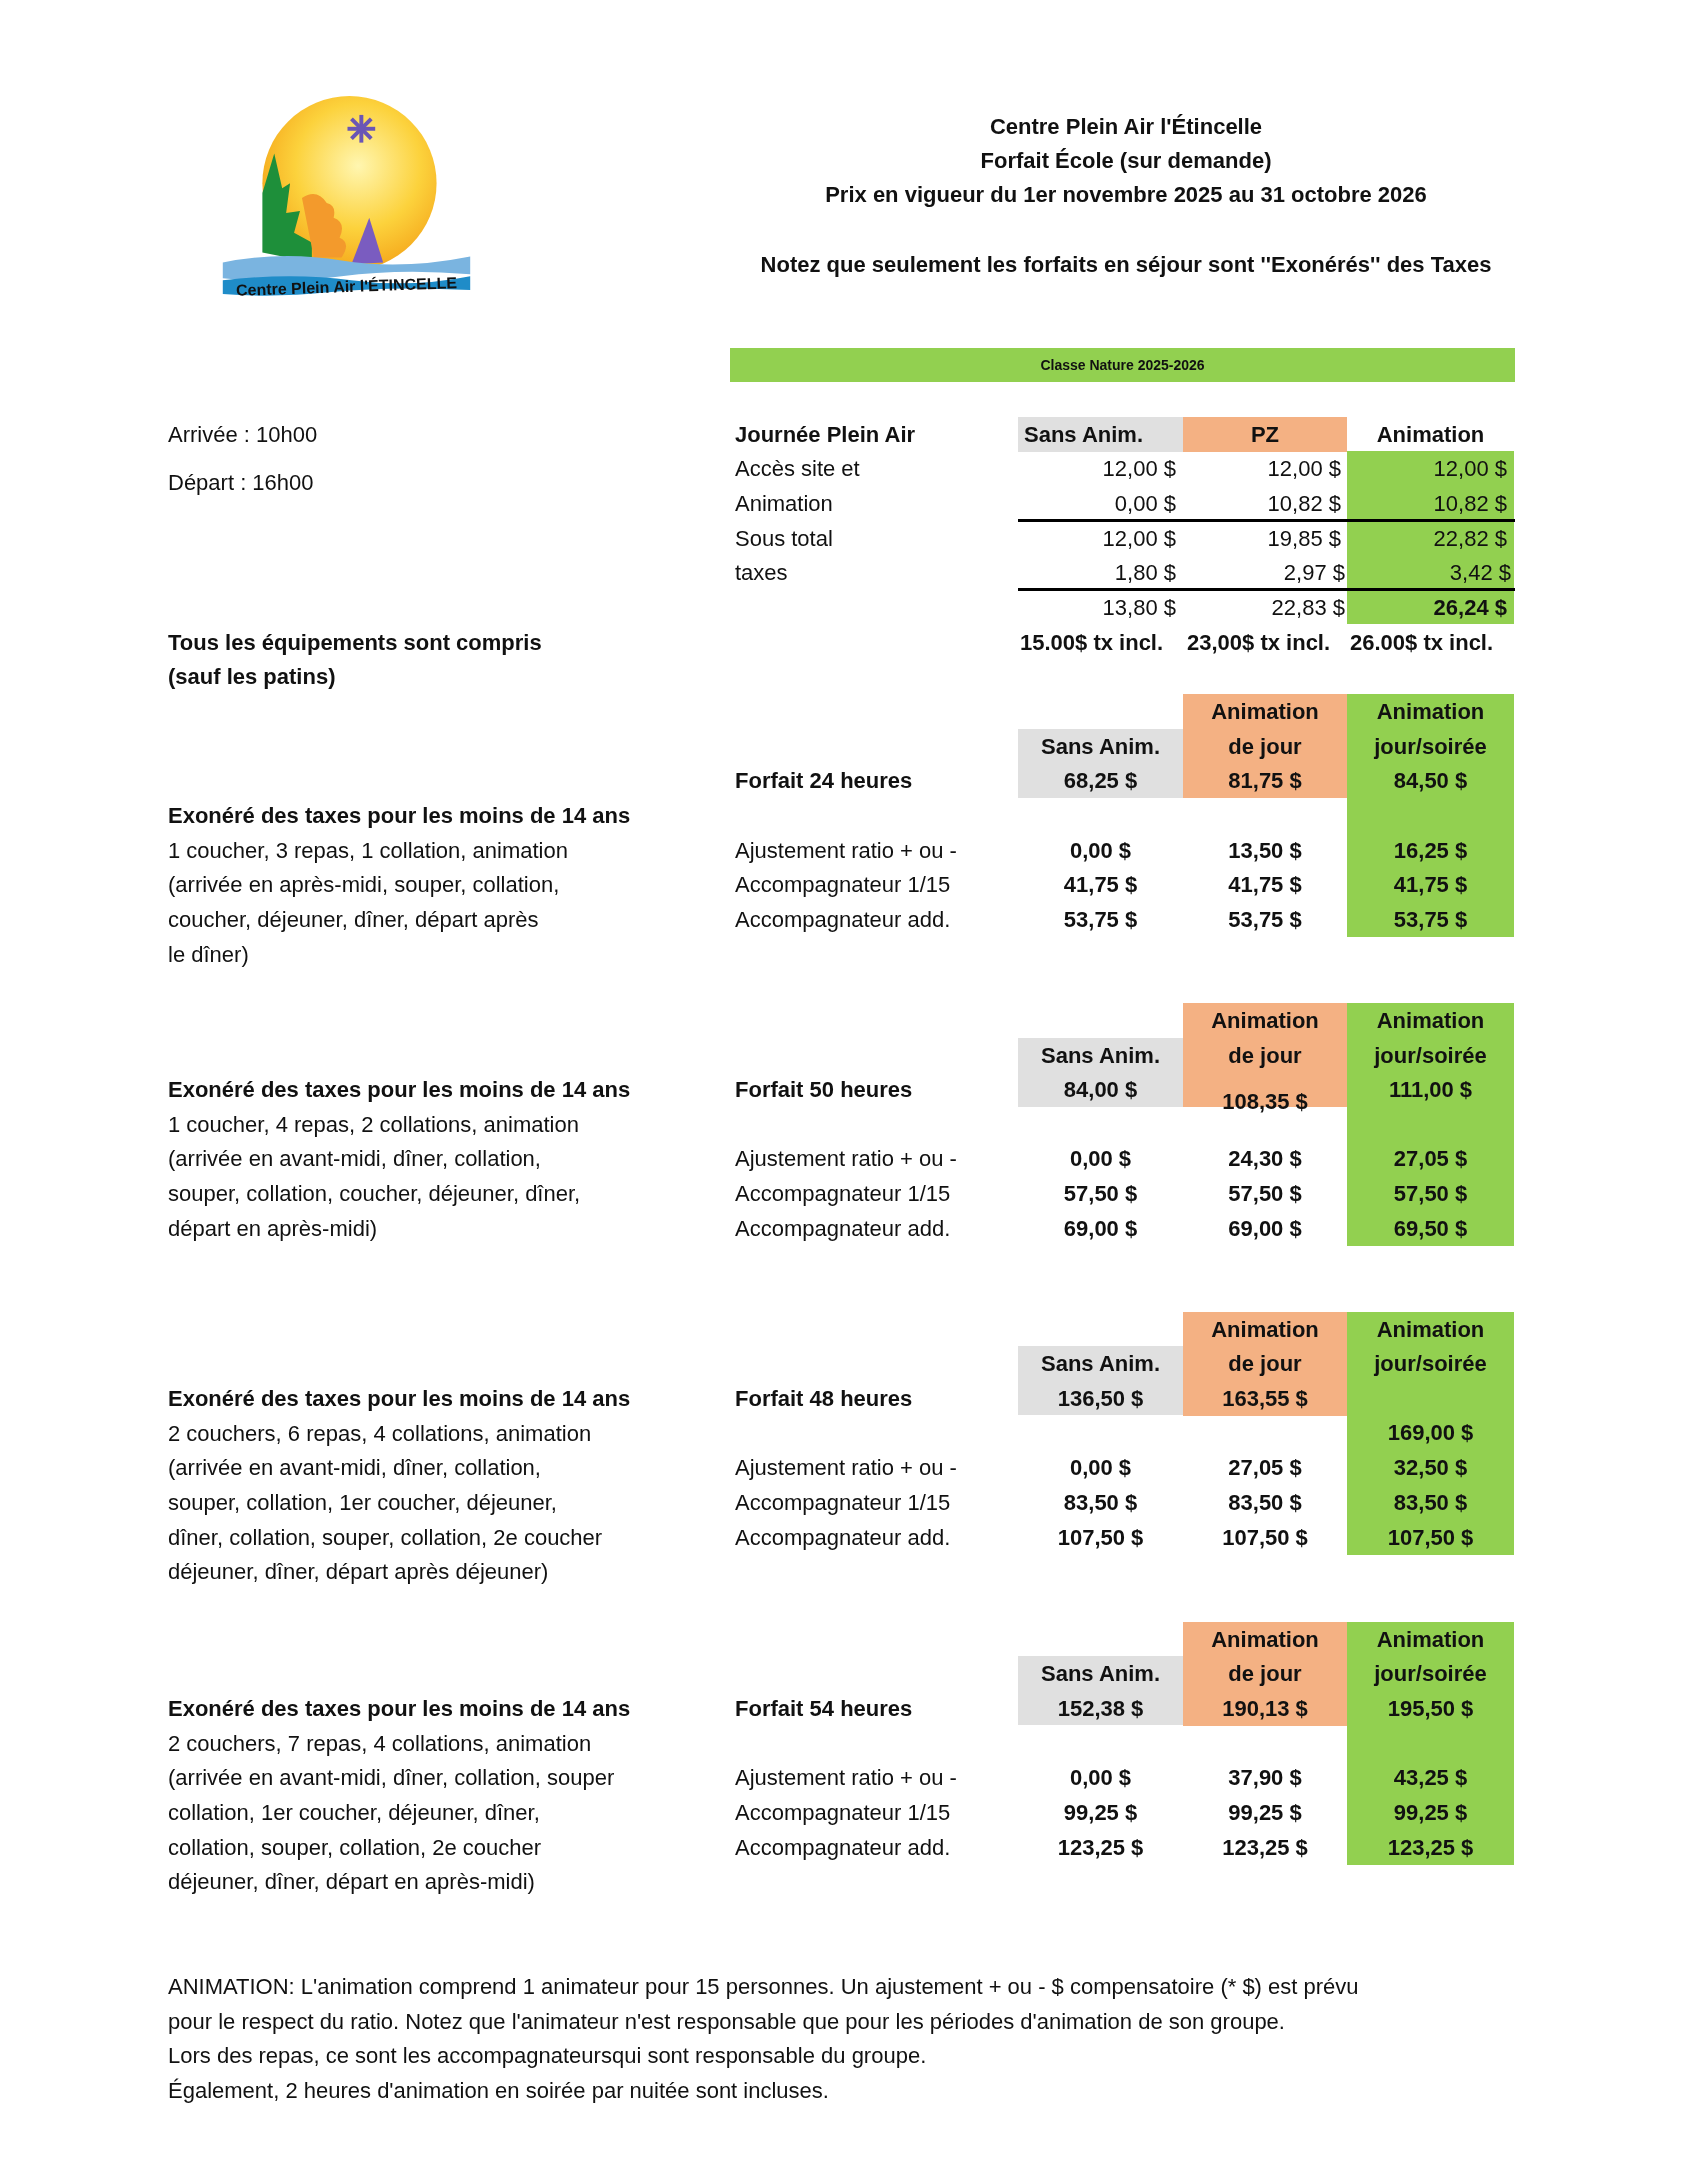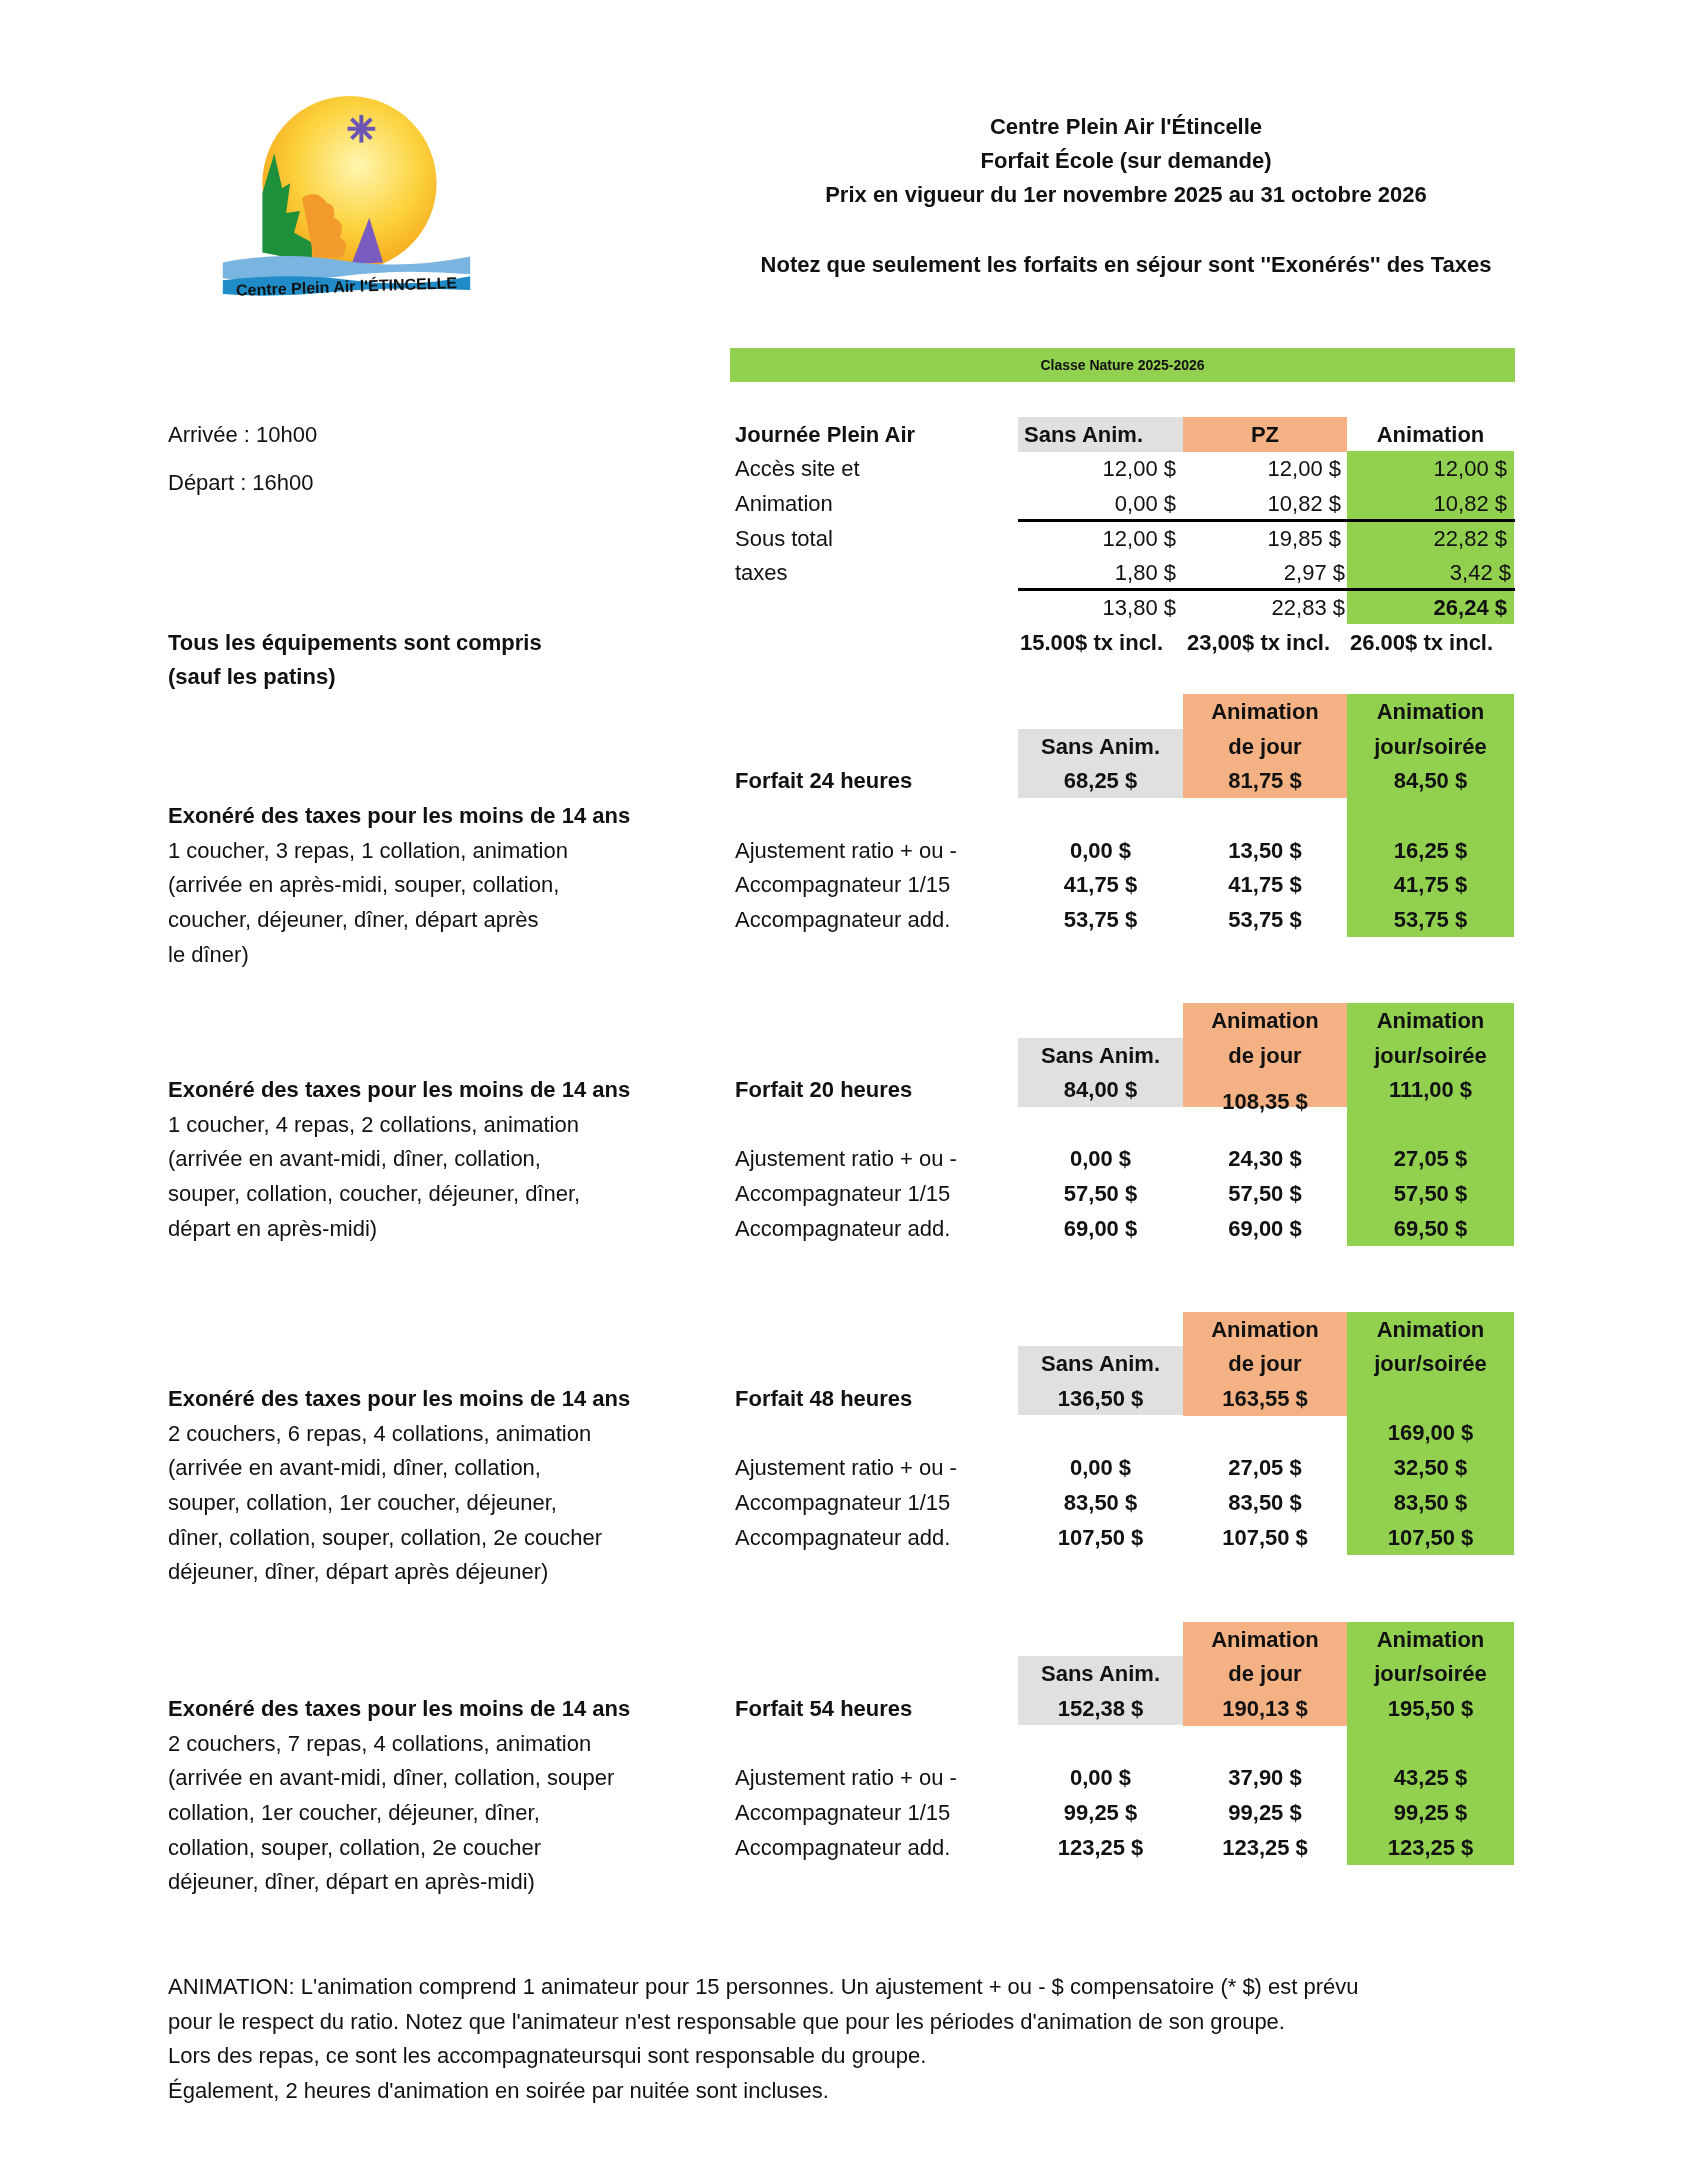--- a/index.html
+++ b/index.html
@@ -155,21 +155,21 @@
   <div class="abs gray" style="left:1018px; top:1038px; width:165px; height:69px;"></div>
   <div class="abs salmon" style="left:1183px; top:1003px; width:164px; height:104px;"></div>
   <div class="abs green" style="left:1347px; top:1003px; width:167px; height:243px;"></div>
 
   <div class="abs t b c col2" style="top:1003px;">Animation</div>
   <div class="abs t b c col3" style="top:1003px;">Animation</div>
   <div class="abs t b c col1" style="top:1038px;">Sans Anim.</div>
   <div class="abs t b c col2" style="top:1038px;">de jour</div>
   <div class="abs t b c col3" style="top:1038px;">jour/soirée</div>
 
-  <div class="abs t b lab" style="top:1072px;">Forfait 20 heures</div>
+  <div class="abs t b lab" style="top:1072px;">Forfait 50 heures</div>
   <div class="abs t b c col1" style="top:1072px;">84,00 $</div>
   <div class="abs t b c col2" style="top:1084px;">108,35 $</div>
   <div class="abs t b c col3" style="top:1072px;">111,00 $</div>
 
   <div class="abs t lab" style="top:1141px;">Ajustement ratio + ou -</div>
   <div class="abs t b c col1" style="top:1141px;">0,00 $</div>
   <div class="abs t b c col2" style="top:1141px;">24,30 $</div>
   <div class="abs t b c col3" style="top:1141px;">27,05 $</div>
   <div class="abs t lab" style="top:1176px;">Accompagnateur 1/15</div>
   <div class="abs t b c col1" style="top:1176px;">57,50 $</div>

